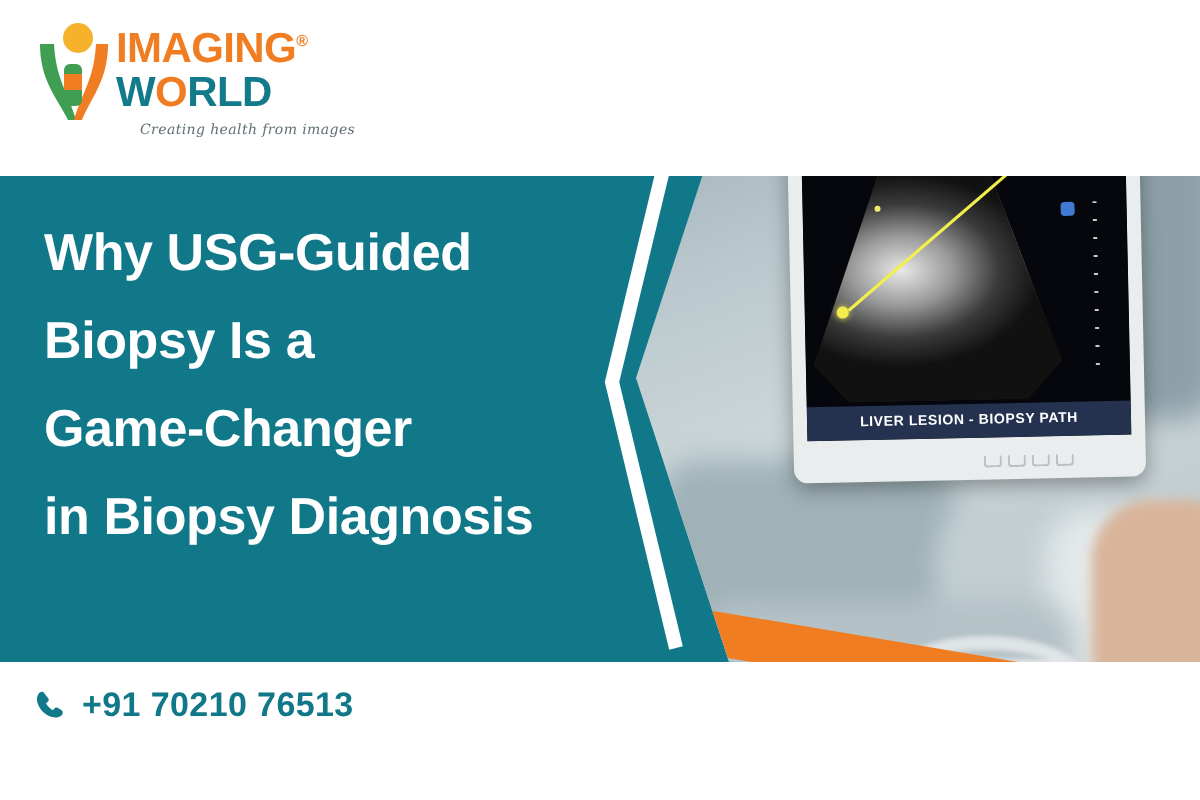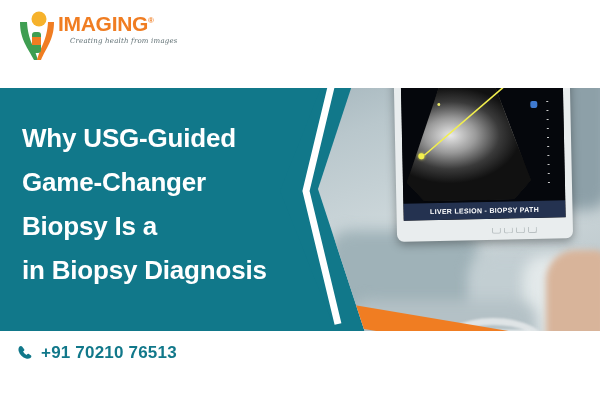--- a/index.html
+++ b/index.html
@@ -89,21 +89,20 @@
   #headline {
     position: absolute;
     left: 22px; top: 104px;
     width: 310px;
     z-index: 20;
     color: #ffffff;
     font-size: 26px;
     font-weight: bold;
     line-height: 44px;
     letter-spacing: -0.2px;
-    margin-top: 12px;
   }
   .hl-line { white-space: nowrap; display: block; }
 
   
   #photo-block {
     position: absolute;
     left: 318px; top: 0px;
     width: 282px; height: 378px;
     z-index: 8;
     overflow: hidden;
@@ -347,20 +346,23 @@
           <path d="M6 12 C6 30, 14 38, 20 50 L24 50 C20 36, 14 30, 13 12 Z" fill="#3f9e52"></path>
           <path d="M40 12 C40 30, 32 38, 27 50 L23 50 C27 36, 33 30, 34 12 Z" fill="#f07d22"></path>
           <rect x="18" y="22" width="9" height="21" rx="3" fill="#3f9e52"></rect>
           <rect x="18" y="27" width="9" height="8" fill="#f07d22"></rect>
         </svg>
       </div>
 
       <div id="logo-words">
         <div class="logo-line1">
           <span>IMAGING</span><span class="logo-reg">®</span>
+        </div>
+        <div class="logo-line2">
+          <span>W</span><span class="logo-o">O</span><span>RLD</span>
         </div>
         <div class="logo-tagline">Creating health from images</div>
       </div>
 
     </div>
   </div>
 
   <div id="teal-panel"></div>
 
   <div id="photo-block">
@@ -416,22 +418,22 @@
     <div class="white-bottom"></div>
   </div>
 
   <div id="teal-wedge"></div>
   <svg id="chevron" viewBox="0 0 40 270" preserveAspectRatio="none">
     <polyline points="36,2 4,135 36,268" fill="none" stroke="#ffffff" stroke-width="7"></polyline>
   </svg>
 
   <div id="headline">
     <span class="hl-line">Why USG-Guided</span>
+    <span class="hl-line">Biopsy Is a</span>
     <span class="hl-line">Game-Changer</span>
-    <span class="hl-line">Biopsy Is a</span>
     <span class="hl-line">in Biopsy Diagnosis</span>
   </div>
 
   <div id="footer">
 
     <div class="contact-row" id="contact-phone">
       <svg class="c-icon" viewBox="0 0 24 24">
         <path fill="#11788a" d="M6.6 2.5c-.9 0-1.7.5-2.2 1.3C3.3 5.6 3 7.6 3.6 9.6c1.3 4.6 5.2 8.5 9.8 9.8 2 .6 4 .3 5.8-.8.8-.5 1.3-1.3 1.3-2.2 0-.6-.3-1.2-.8-1.5l-2.6-1.7c-.7-.5-1.7-.3-2.2.4l-.9 1.2c-2-1.1-3.6-2.7-4.7-4.7l1.2-.9c.7-.5.9-1.5.4-2.2L8.1 3.3c-.3-.5-.9-.8-1.5-.8z"></path>
       </svg>
       <span>+91 70210 76513</span>

